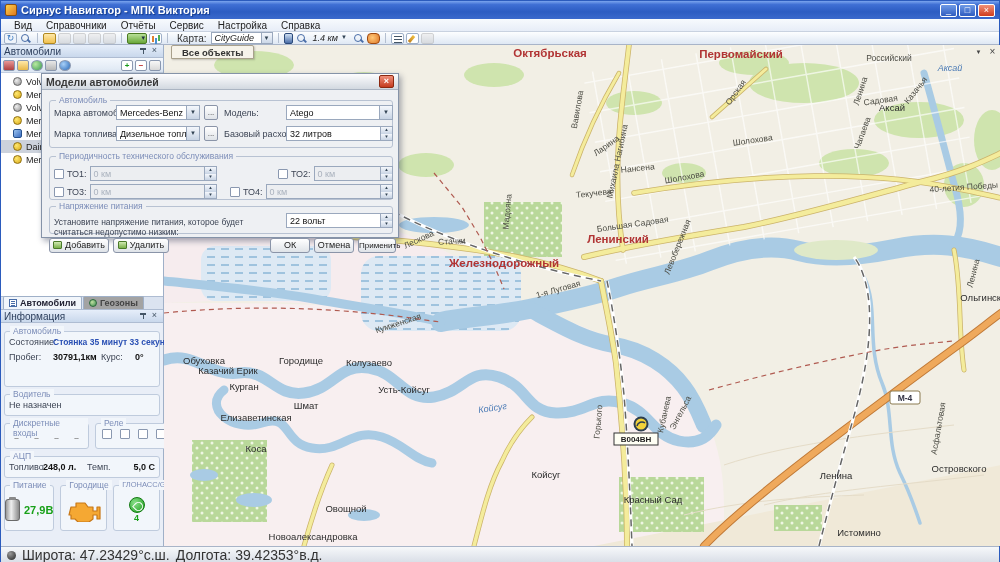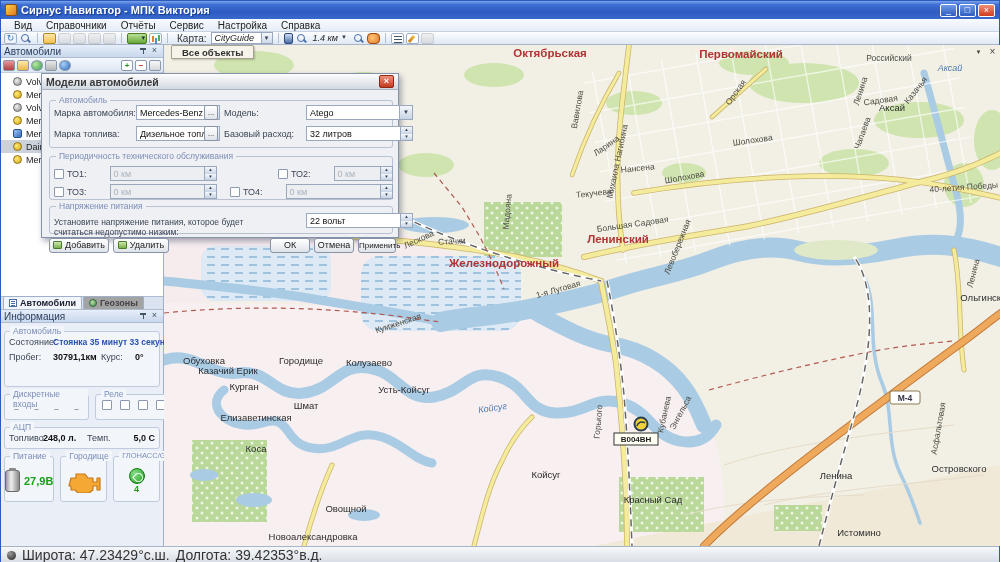--- a/index.html
+++ b/index.html
@@ -129,21 +129,21 @@
   
   #dialog { position:absolute; left:40px; top:72px; width:358px; height:165px; background:#eef0f3; border:1px solid #8593a8; box-shadow:2px 3px 6px rgba(30,40,70,.4); z-index:50; }
   #dlg-title { height:16px; background:linear-gradient(180deg,#fdfdfe,#d2d8e0); border-bottom:1px solid #aab4c2; display:flex; align-items:center; padding:0 4px; }
   #dlg-title .cap { flex:1; font-size:10.5px; font-weight:bold; color:#3a3a3a; }
   #dlg-close { width:15px; height:13px; background:linear-gradient(180deg,#f0907c,#c43a1e); border:1px solid #8a2810; border-radius:2px; color:#fff; font-size:9px; line-height:11px; text-align:center; font-weight:bold; }
   #dlg-close::after{content:"✕"; content:"×";}
   #dlg-body { position:relative; height:148px; font-size:9px; color:#3c4454; }
   .dgrp { position:absolute; border:1px solid #b8c2d2; border-radius:3px; }
   .dgrp-cap { position:absolute; top:-6px; left:6px; background:#eef0f3; padding:0 3px; font-size:8.5px; color:#7c8db8; }
   .dlab { position:absolute; font-size:9px; color:#3c4454; }
-  .dfield { position:absolute; height:15px; background:#fff; border:1px solid #9aa8bd; display:flex; align-items:center; font-size:9px; color:#111;margin-left:20px; }
+  .dfield { position:absolute; height:15px; background:#fff; border:1px solid #9aa8bd; display:flex; align-items:center; font-size:9px; color:#111; }
   .dfield .txt { flex:1; padding-left:3px; white-space:nowrap; overflow:hidden; }
   .dfield .arr { width:13px; height:100%; background:linear-gradient(180deg,#f4f7fc,#c8d4e4); border-left:1px solid #9aa8bd; text-align:center; font-size:6px; line-height:13px; color:#345; flex:none; }
   .dfield .arr::after{content:"▼";}
   .dfield .spin { width:12px; height:100%; border-left:1px solid #9aa8bd; display:flex; flex-direction:column; flex:none; }
   .dfield .spin i { flex:1; background:linear-gradient(180deg,#f4f7fc,#c8d4e4); font-size:4.5px; font-style:normal; text-align:center; line-height:6px; color:#345; }
   .dfield .spin i.up::after{content:"▲";} .dfield .spin i.dn::after{content:"▼";}
   .dfield.disabled { background:#eceef1; }
   .dfield.disabled .txt { color:#aab2be; }
   .browse-btn { position:absolute; width:14px; height:15px; background:linear-gradient(180deg,#fff,#dfe3e8); border:1px solid #8a94a8; border-radius:2px; font-size:8px; text-align:center; line-height:13px; color:#333; }
   .dbtn { position:absolute; height:15px; background:linear-gradient(180deg,#ffffff,#dfe3e8); border:1px solid #8a94a8; border-radius:3px; font-size:9px; color:#222; text-align:center; line-height:13px; }
@@ -284,20 +284,26 @@
           <span class="v-blue" style="font-size:8.5px;white-space:nowrap;">Стоянка 35 минут 33 секунды</span>
         </div>
         <div class="inf-row" style="padding-top:5px;">
           <span class="lab">Пробег:</span>
           <span class="v-black" style="width:40px;">30791,1км</span>
           <span class="lab2">Курс:</span>
           <span class="v-black">0°</span>
         </div>
       </div>
 
+      <div class="grp" style="height:22px;">
+        <span class="grp-cap">Водитель</span>
+        <div class="inf-row" style="padding-top:5px;">
+            <span>Не назначен</span>
+          </div>
+      </div>
 
       <div id="row-io">
         <div class="grp" style="height:26px;">
           <span class="grp-cap">Дискретные входы</span>
           <div class="leds" id="leds">
               <span class="led on"></span>
               <span class="led off"></span>
               <span class="led off"></span>
               <span class="led off"></span>
             </div>

